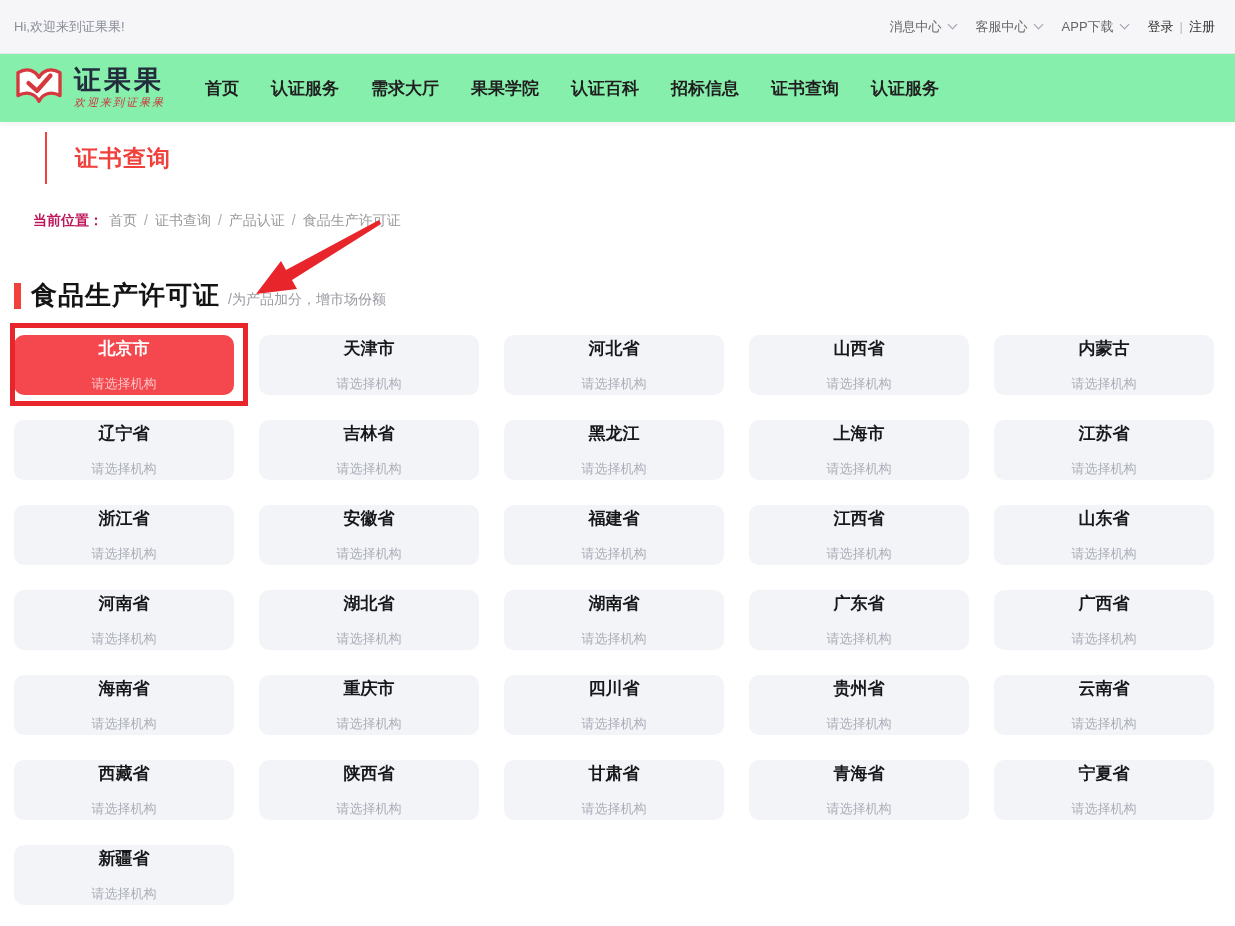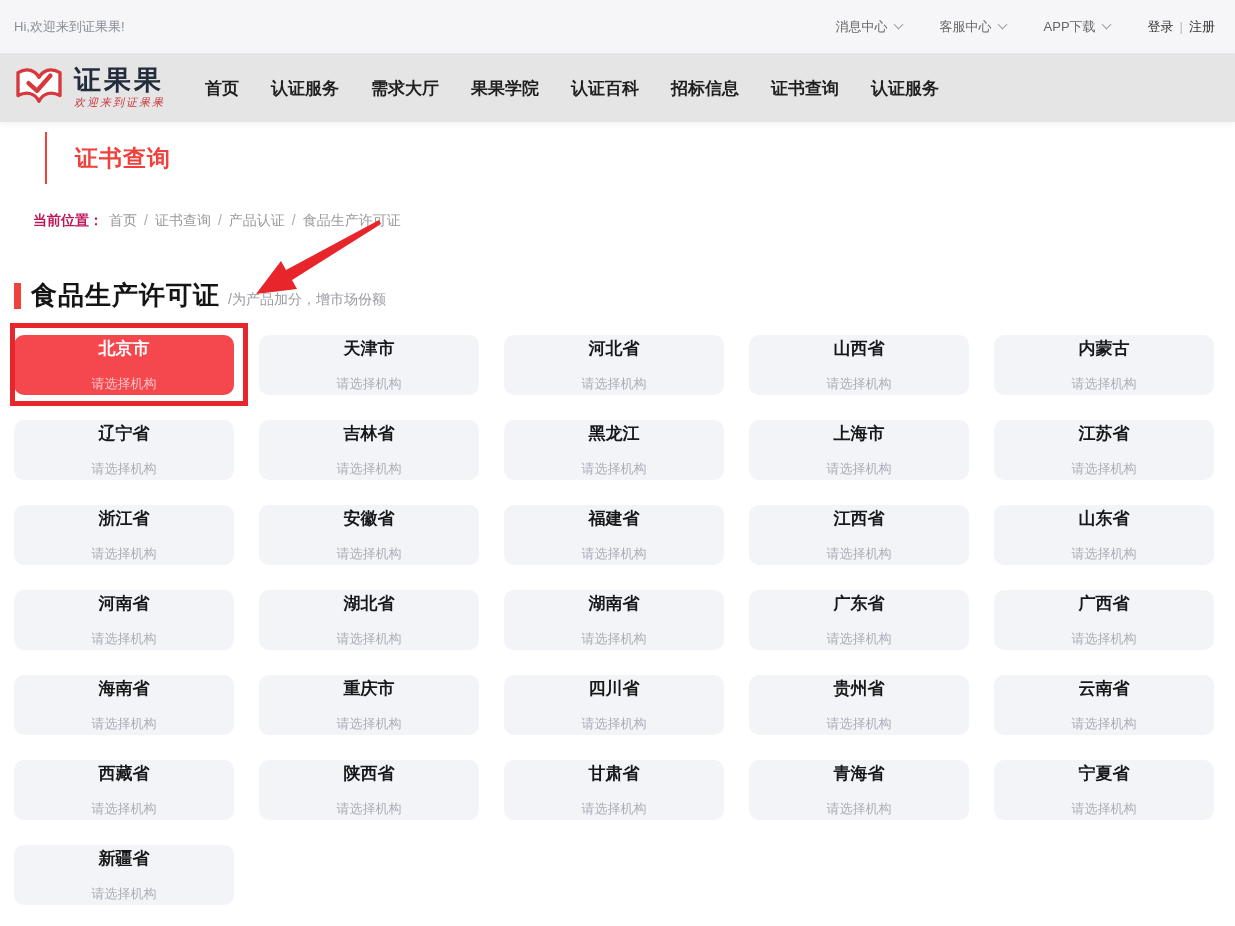--- a/index.html
+++ b/index.html
@@ -4,31 +4,31 @@
 <style>
   * { margin:0; padding:0; box-sizing:border-box; }
   html,body { width:1235px; height:926px; overflow:hidden; background:#fff;
     font-family:"Liberation Sans","DejaVu Sans",sans-serif; }
 
   
   .topbar { height:54px; background:#f6f6f8; border-bottom:1px solid #e8e9ee;
     display:flex; align-items:center; justify-content:space-between;
     padding:0 20px 0 14px; font-size:13px; }
   .topbar-left { color:#8a8f99; }
-  .topbar-right { display:flex; align-items:center; gap:38px; }
+  .topbar-right { display:flex; align-items:center; gap:20px; }
   .tb-menu { color:#666; cursor:pointer; display:flex; align-items:center; }
   .chev { display:inline-block; width:7px; height:7px; border-right:1.5px solid #9aa0aa;
     border-bottom:1.5px solid #9aa0aa; transform:rotate(45deg); margin-left:7px;
     margin-top:-4px; }
   .auth { color:#333; }
   .auth .sep { color:#bbb; margin:0 6px; }
   .auth span.link { cursor:pointer;font-family:Liberation Serif, serif; }
 
   
-  .nav { height:68px; background:#e5e5e5; display:flex; align-items:center;
+  .nav { height:68px; background:#86efac; display:flex; align-items:center;
     padding:0 20px 0 14px; box-shadow:0 3px 5px rgba(40,40,60,.05); position:relative; z-index:2; }
   .logo { display:flex; align-items:center; gap:10px; margin-right:40px; }
   .logo-text { display:flex; flex-direction:column; }
   .logo-title { font-size:27px; font-weight:bold; color:#232c3d; letter-spacing:3px; line-height:28px; }
   .logo-tagline { font-size:11px; color:#c9373c; font-style:italic; letter-spacing:2px; margin-top:1px; }
   .nav-items { display:flex; list-style:none; gap:32px; }
   .nav-item { font-size:17px; font-weight:600; color:#1f1f1f; cursor:pointer; white-space:nowrap; }
 
   
   .page-title-block { margin:10px 0 0 45px; height:52px; display:flex; align-items:center;

